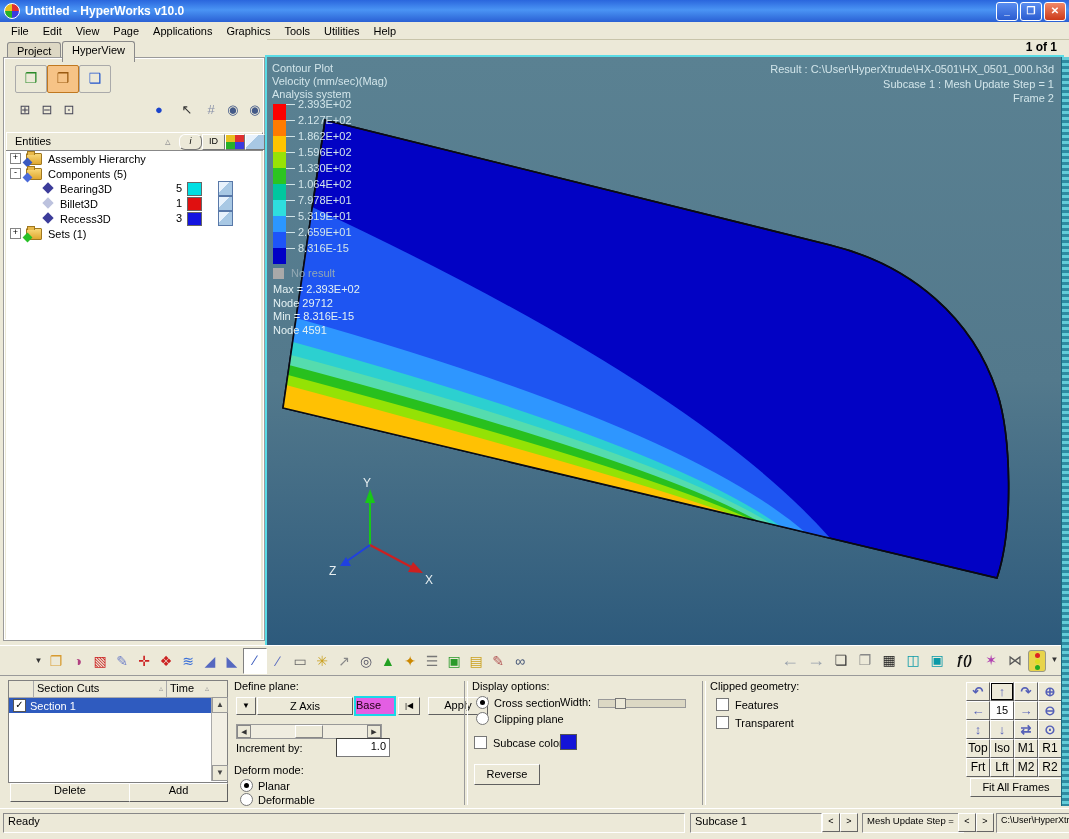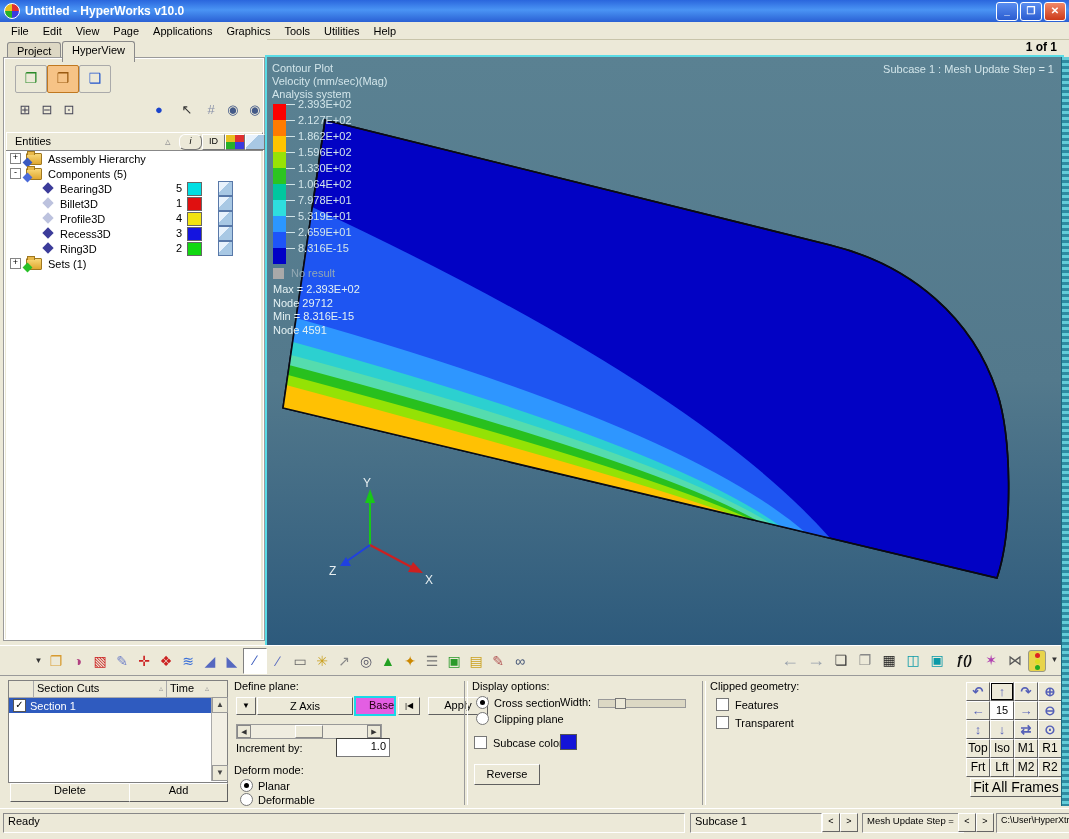--- a/index.html
+++ b/index.html
@@ -197,38 +197,24 @@
         <span class="cube"></span>
       </div>
       <div class="trow">
         <span class="dm light"></span>
         <span class="tlabel" style="left:54px;">Billet3D</span>
         <span class="count">1</span>
         <span class="swatch" style="background: rgb(224, 16, 16);"></span>
         <span class="cube"></span>
       </div>
       <div class="trow">
-        <span class="dm light"></span>
-        <span class="tlabel" style="left:54px;">Profile3D</span>
-        <span class="count">4</span>
-        <span class="swatch" style="background: rgb(242, 228, 16);"></span>
-        <span class="cube"></span>
-      </div>
-      <div class="trow">
         <span class="dm"></span>
         <span class="tlabel" style="left:54px;">Recess3D</span>
         <span class="count">3</span>
         <span class="swatch" style="background: rgb(20, 20, 224);"></span>
-        <span class="cube"></span>
-      </div>
-      <div class="trow">
-        <span class="dm"></span>
-        <span class="tlabel" style="left:54px;">Ring3D</span>
-        <span class="count">2</span>
-        <span class="swatch" style="background: rgb(16, 216, 16);"></span>
         <span class="cube"></span>
       </div>
 
       <div class="trow">
         <span class="exp">+</span>
         <span class="folder">
             <span class="fbadge" style="background:#28c028;"></span>
           </span>
         <span class="tlabel" style="left:42px;">Sets (1)</span>
       </div>
@@ -343,21 +329,23 @@
     <div>Max = 2.393E+02</div>
         <div>Node 29712</div>
         <div>Min = 8.316E-15</div>
         <div>Node 4591</div>
       </div>
   </div>
 
   
   <div id="vheader">
 
+      <div>Result : C:\User\HyperXtrude\HX-0501\HX_0501_000.h3d</div>
       <div>Subcase 1 : Mesh Update Step = 1</div>
+      <div>Frame 2</div>
     </div>
 </div>
 
 <div class="abs" id="toolbar">
   <span style="width:6px;"></span>
   <span style="display:flex;align-items:center;">
 
   <span class="ticon logo" title="hyperworks-logo-icon" style="color: rgb(51, 51, 51);"></span>
       <span class="ticon narrow" title="logo-dropdown-icon" style="color: rgb(51, 51, 51);">▼</span>
       <span class="ticon" title="open-session-icon" style="color: rgb(216, 154, 48);">❐</span>
@@ -427,21 +415,21 @@
       <span class="sarr" style="top:0;">▲</span>
       <span class="sarr" style="bottom:0;">▼</span>
     </div>
   </div>
   <span class="abs btn3" style="left:10px;top:107px;width:118px;height:17px;">Delete</span>
   <span class="abs btn3" style="left:129px;top:107px;width:97px;height:17px;">Add</span>
 
   <span class="gtitle" style="left:234px;top:4px;">Define plane:</span>
   <span class="abs btn3" style="left:236px;top:21px;width:18px;height:16px;font-size:8px;line-height:15px;">▼</span>
   <span class="abs btn3" style="left:257px;top:21px;width:94px;height:16px;line-height:16px;">Z Axis</span>
-  <span class="abs" style="left:354px;top:20px;width:38px;height:16px;background:#e35ee3;border:2px solid #18d8e8;text-align:right;line-height:14px;color:#201;">Base</span>
+  <span class="abs" style="left:354px;top:20px;width:38px;height:16px;background:#e35ee3;border:2px solid #18d8e8;text-align:left;line-height:14px;color:#201;">Base</span>
   <span class="abs btn3" style="left:398px;top:21px;width:20px;height:16px;line-height:15px;font-size:8px;">|◀</span>
   <span class="abs btn3" style="left:428px;top:21px;width:58px;height:16px;line-height:15px;">Apply</span>
   <span class="abs hslider" style="left:236px;top:48px;width:144px;">
     <span class="harr" style="left:0;">◀</span>
     <span class="hthumb" style="left:58px;"></span>
     <span class="harr" style="right:0;">▶</span>
   </span>
   <span class="gtitle" style="left:236px;top:66px;">Increment by:</span>
   <span class="abs field" style="left:336px;top:62px;width:46px;height:15px;text-align:right;padding:1px 3px;">1.0</span>
   <span class="gtitle" style="left:234px;top:88px;">Deform mode:</span>
@@ -475,21 +463,21 @@
     <span class="cbox"></span><span>Transparent</span></span>
 
   <div class="abs" id="vgrid">
     <span style="display:contents;">
       
     <span class="vcell" title="rotate-ccw-icon">↶</span><span class="vcell focused" title="rotate-up-icon">↑</span><span class="vcell" title="rotate-cw-icon">↷</span><span class="vcell" title="zoom-in-icon">⊕</span><span class="vcell" title="rotate-left-icon">←</span><span class="vcell cellinput" title="rotate-increment-input">15</span><span class="vcell" title="rotate-right-icon">→</span><span class="vcell" title="zoom-out-icon">⊖</span><span class="vcell" title="pan-vertical-icon">↕</span><span class="vcell" title="rotate-down-icon">↓</span><span class="vcell" title="pan-horizontal-icon">⇄</span><span class="vcell" title="zoom-box-icon">⊙</span></span>
     <span style="display:contents;">
       
     <span class="vcell vlabel">Top</span><span class="vcell vlabel">Iso</span><span class="vcell vlabel">M1</span><span class="vcell vlabel">R1</span><span class="vcell vlabel">Frt</span><span class="vcell vlabel">Lft</span><span class="vcell vlabel">M2</span><span class="vcell vlabel">R2</span></span>
   </div>
-  <span class="abs btn3" style="left:970px;top:102px;width:90px;height:17px;font-size:14px;line-height:16px;">Fit All Frames</span>
+  <span class="abs btn3" style="left:970px;top:102px;width:90px;height:17px;font-size:11px;line-height:16px;">Fit All Frames</span>
 </div>
 
 <div class="abs" id="gripR"></div>
 
 <div class="abs" id="statusbar">
   <span class="scell" style="left:3px;width:672px;">Ready</span>
   <span class="scell" style="left:690px;width:122px;">Subcase 1</span>
   <span class="sbtn" style="left:822px;">&lt;</span>
   <span class="sbtn" style="left:840px;">&gt;</span>
   <span class="scell" style="left:862px;width:92px;font-size:9.5px;">Mesh Update Step =</span>

